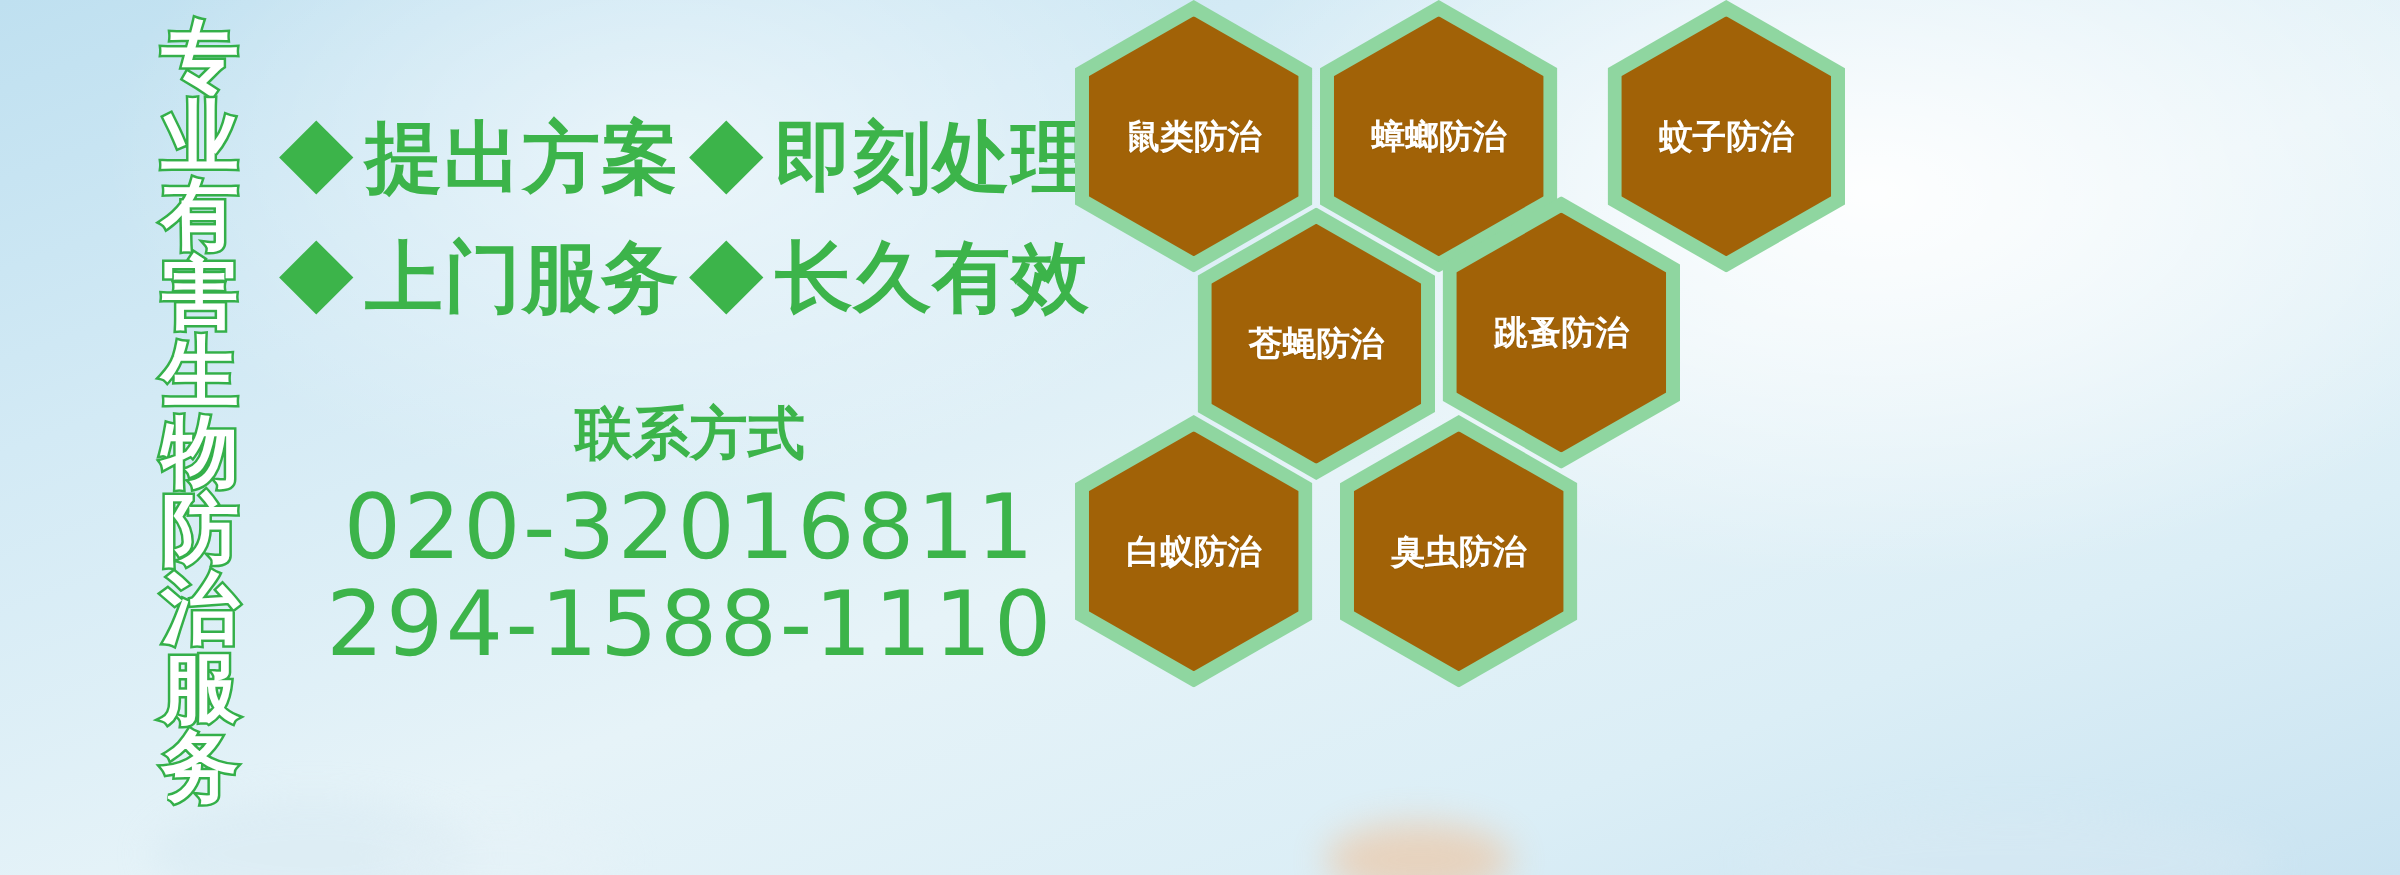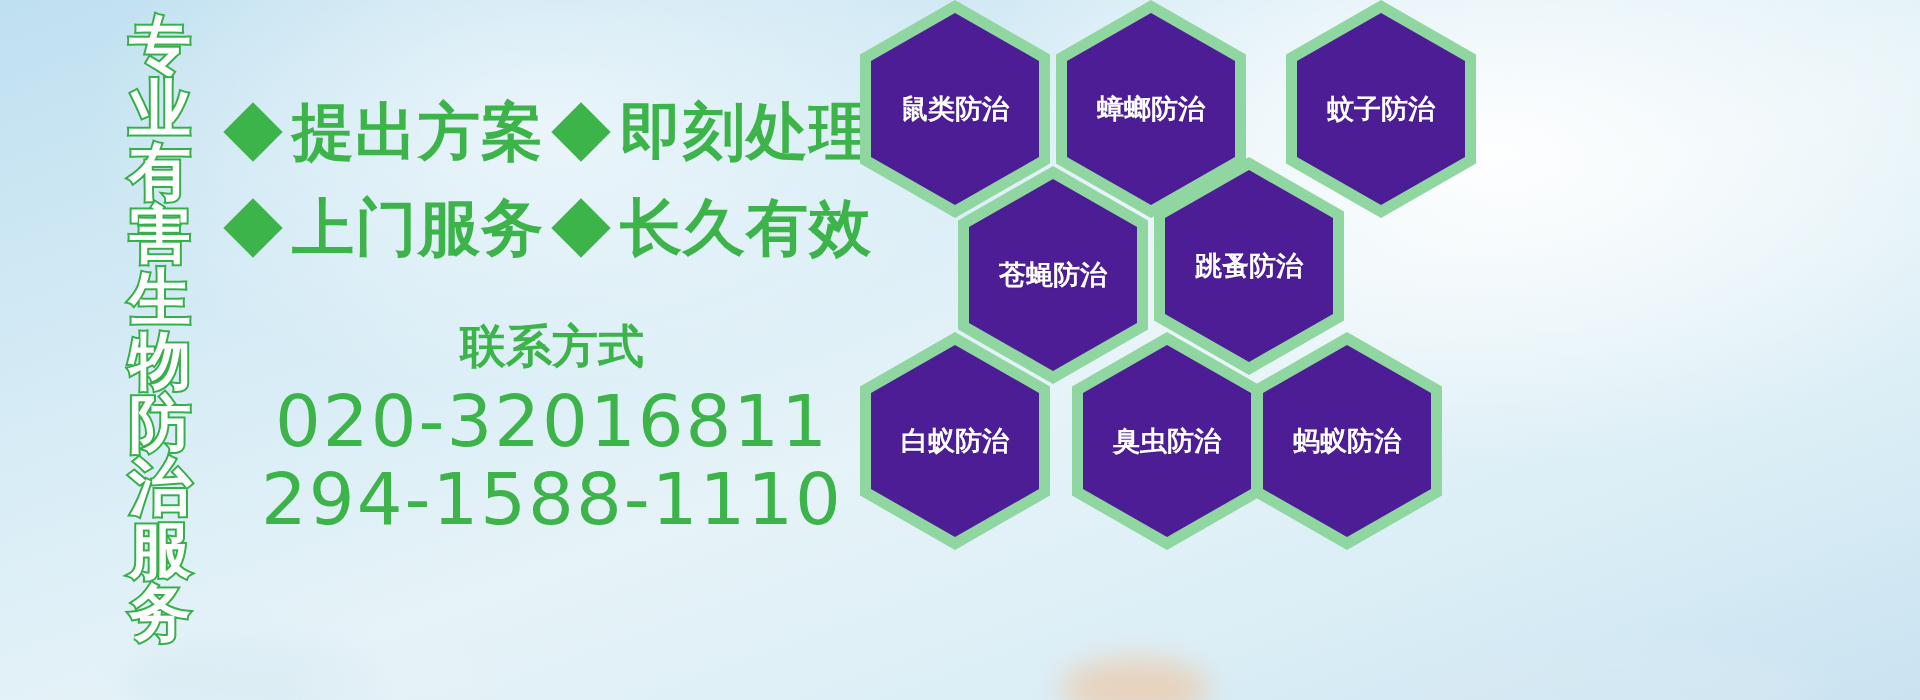--- a/index.html
+++ b/index.html
@@ -33,21 +33,21 @@
     font-size:62px; line-height:63px; font-weight:bold;
     color:#ffffff;
     -webkit-text-stroke:4px #35b04a;
     paint-order: stroke fill;
     text-shadow:0 0 1px #35b04a;
     font-family:"DejaVu Sans","Liberation Sans",sans-serif;
   }
 
   
   #features { position:absolute; left:232px; top:78px; width:640px; }
-  .frow { display:flex; align-items:flex-end; height:96px; }
+  .frow { display:flex; align-items:center; height:96px; }
   .fitem { display:flex; align-items:center; }
   .diamond {
     width:42px; height:42px; background:#3cb44a; transform:rotate(45deg);
     margin-right:18px; flex:none;
   }
   .ftext {
     font-size:62px; font-weight:bold; color:#3cb44a; letter-spacing:1px;
     white-space:nowrap; font-family:"DejaVu Sans","Liberation Sans",sans-serif;
   }
   .fgap { width:34px; }
@@ -65,21 +65,21 @@
 
   
   #hexwrap { position:absolute; left:860px; top:-6px; width:600px; height:580px; }
   .hex {
     position:absolute; width:190px; height:218px;
     background:#8fd6a0;
     clip-path:polygon(50% 0%, 100% 25%, 100% 75%, 50% 100%, 0% 75%, 0% 25%);
     display:flex; align-items:center; justify-content:center;
   }
   .hex .inner {
-    width:168px; height:192px; background:#4c1d95;
+    width:168px; height:192px; background:#a16207;
     clip-path:polygon(50% 0%, 100% 25%, 100% 75%, 50% 100%, 0% 75%, 0% 25%);
     display:flex; align-items:center; justify-content:center;
   }
   .hex .hlabel {
     color:#ffffff; font-size:27px; font-weight:bold; white-space:nowrap;
     letter-spacing:0px; font-family:"DejaVu Sans","Liberation Sans",sans-serif;
     text-shadow:0 1px 1px rgba(0,0,0,.08);
   }
 </style>
 </head>
@@ -167,20 +167,15 @@
     <div class="hex" style="left:0px;   top:338px;">
       <div class="inner">
         <span class="hlabel">白蚁防治</span>
       </div>
     </div>
     <div class="hex" style="left:212px; top:338px;">
       <div class="inner">
         <span class="hlabel">臭虫防治</span>
       </div>
     </div>
-    <div class="hex" style="left:392px; top:338px;">
-      <div class="inner">
-        <span class="hlabel">蚂蚁防治</span>
-      </div>
-    </div>
   </div>
 
 </div>
 
 </body></html>

